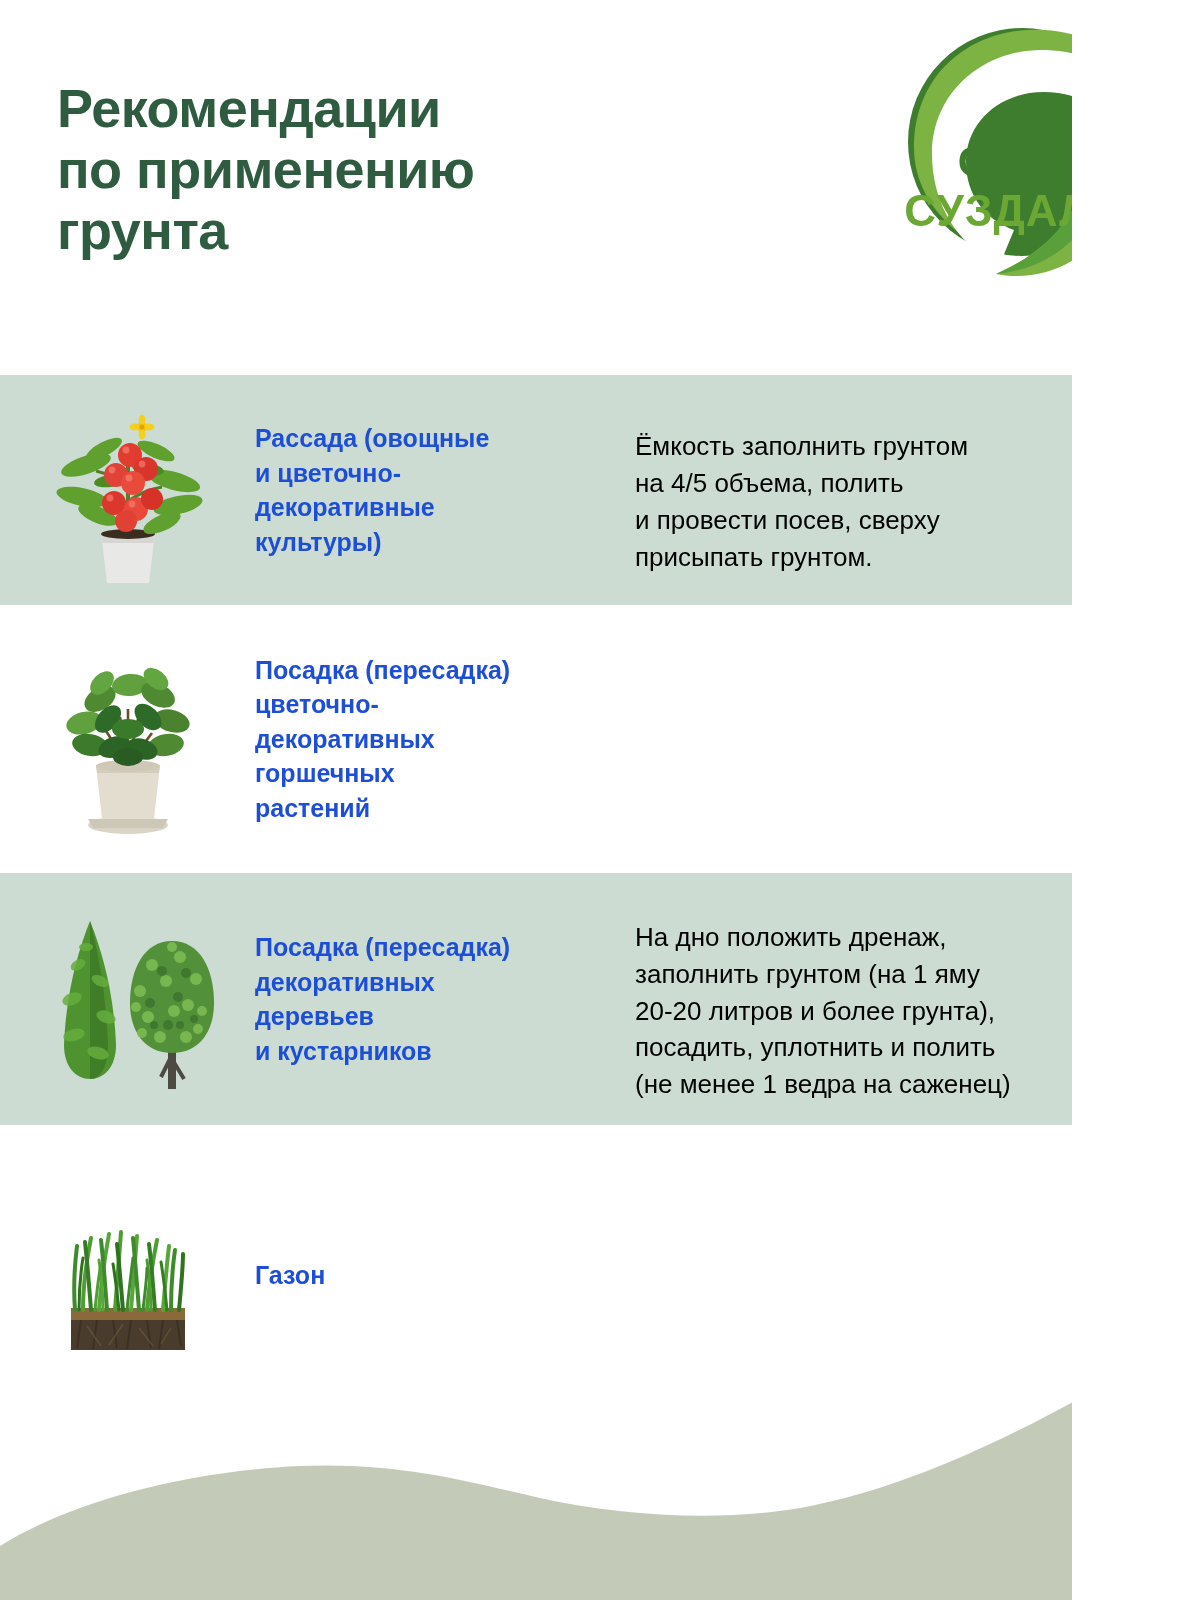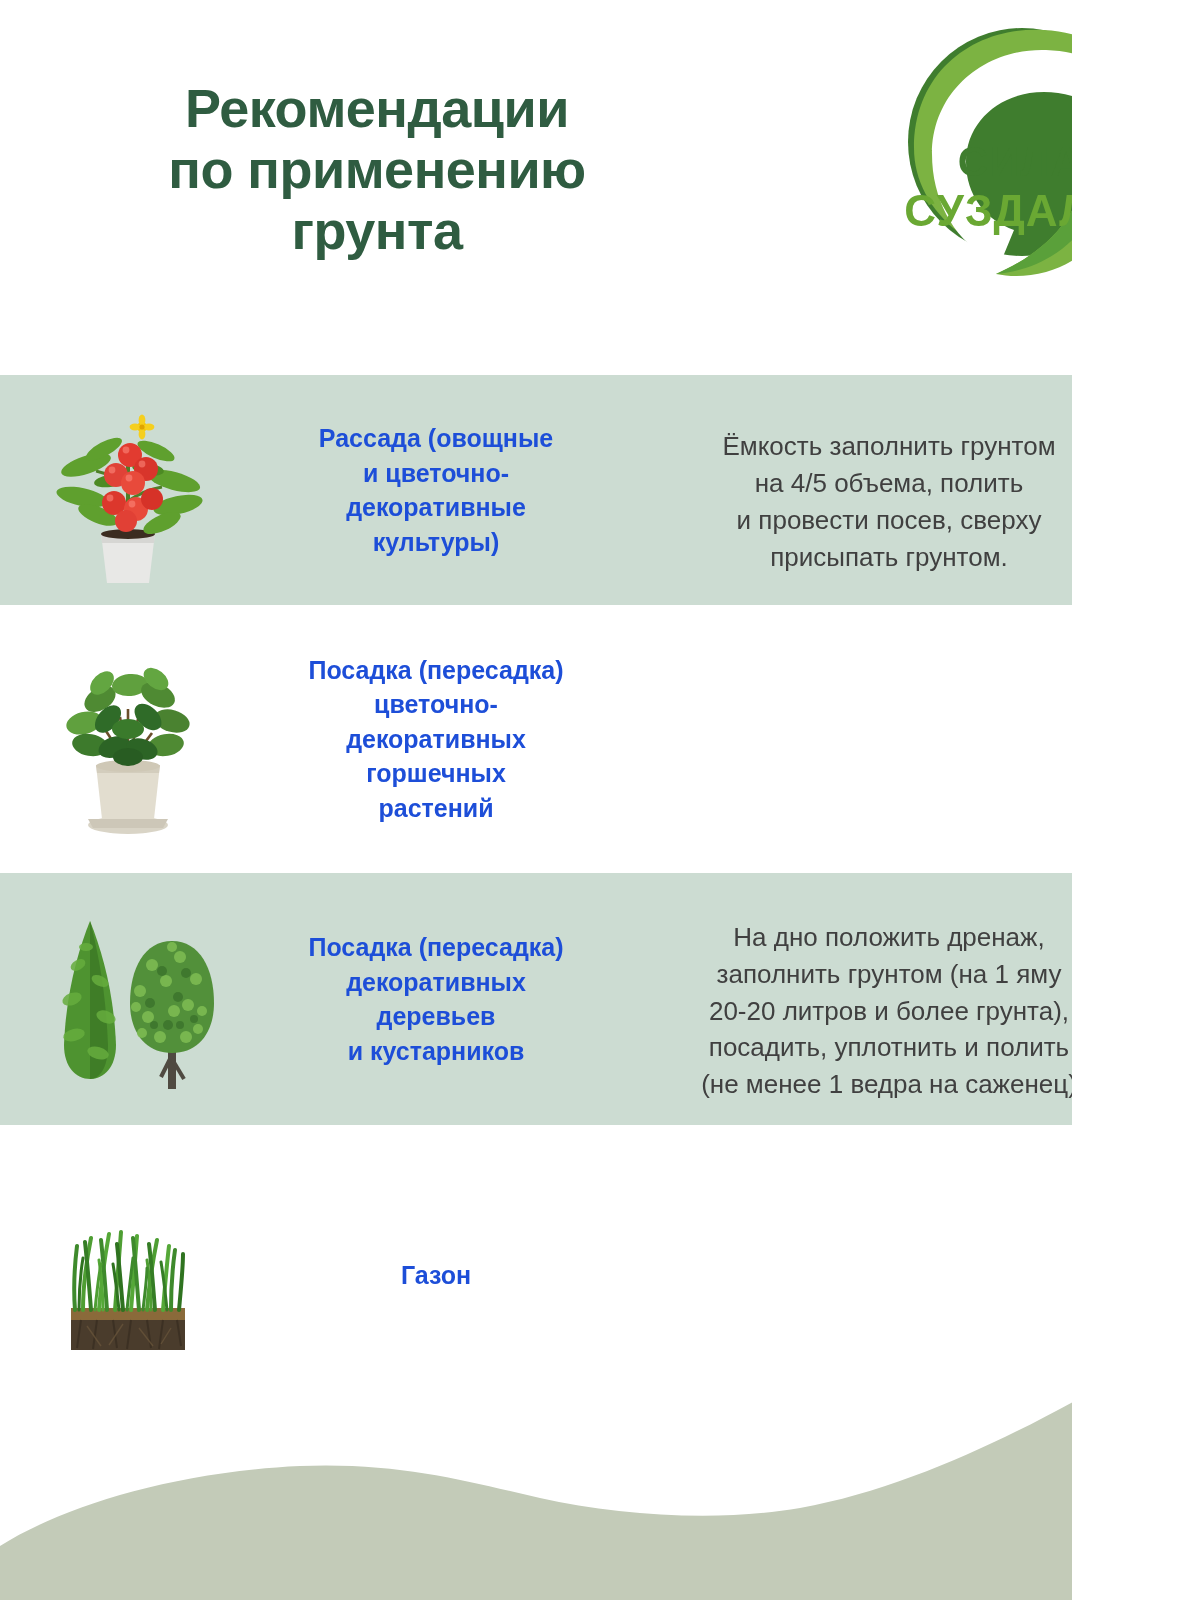--- a/index.html
+++ b/index.html
@@ -13,21 +13,20 @@
     font-family: "Liberation Sans", "DejaVu Sans", sans-serif;
     overflow: hidden;
     position: relative;
   }
   .page {
     position: relative;
     width: 1072px;
     height: 1600px;
     overflow: hidden;
     background: #ffffff;
-    text-align: center;
   }
 
   
   .header {
     position: absolute;
     top: 0; left: 0;
     width: 1200px;
     height: 375px;
   }
   .page-title {
@@ -86,21 +85,21 @@
     color: #1d4ed8;
     white-space: pre-line;
     padding-right: 18px;
     box-sizing: border-box;
   }
   .row-desc {
     flex: 1 1 auto;
     font-size: 26px;
     line-height: 1.42;
     font-weight: 400;
-    color: #404040;
+    color: #000000;
     white-space: pre-line;
     padding-right: 57px;
     box-sizing: border-box;
     margin-top: 24px;
   }
 
   
   .row-1 { height: 230px; }
   .row-2 { height: 268px; }
   .row-3 { height: 252px; }

